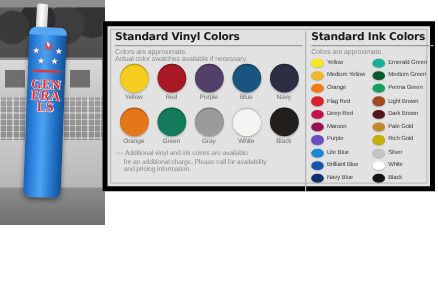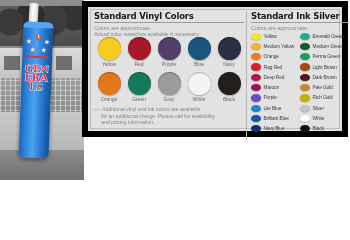--- a/index.html
+++ b/index.html
@@ -57,22 +57,22 @@
   .pad-word{
     position:absolute;left:0;top:42px;width:30px;height:92px;
     color:#e4282c;font-family:"Liberation Serif",serif;font-weight:bold;
     font-size:11px;line-height:9.2px;text-align:center;letter-spacing:0;
     text-shadow:0.5px 0.5px 0 #fff,-0.5px 0 0 #fff;
     word-break:break-all;
   }
 
   
   .panel{
-    position:absolute;left:82px;top:1px;width:266px;height:136px;
-    background:#e2e2e2;border:6px solid #000000;box-sizing:border-box;
+    position:absolute;left:82px;top:17px;width:266px;height:136px;
+    background:#e2e2e2;border:4px solid #000000;box-sizing:border-box;
   }
   .panel-inner{position:absolute;inset:2px;border:1px solid #bdbdbd;box-sizing:border-box;}
   .vdiv{position:absolute;left:158px;top:4px;width:1px;height:128px;background:#b4b4b4;}
 
   .sec{position:absolute;box-sizing:border-box;}
   .sec-vinyl{left:6px;top:4px;width:150px;height:128px;}
   .sec-ink{left:163px;top:4px;width:98px;height:128px;}
 
   .sec-title{
     font-family:"DejaVu Sans",sans-serif;font-weight:bold;font-size:8.5px;
@@ -201,21 +201,21 @@
         <div>
           <span class="note-arrows">›››</span>
           <span>Additional vinyl and ink colors are available</span>
         </div>
         <div class="note-ind">for an additional charge. Please call for availability</div>
         <div class="note-ind">and pricing information.</div>
       </div>
     </div>
 
     <div class="sec sec-ink">
-      <div class="sec-title">Standard Ink Silver</div>
+      <div class="sec-title">Standard Ink Colors</div>
       <div class="sec-rule"></div>
       <div class="sec-sub">Colors are approximate.</div>
 
       <div class="icols">
 
         <div class="icol">
           <div class="iitem">
             <span class="idot" style="background:#f5e71a"></span>
             <span class="ilbl">Yellow</span>
           </div>

